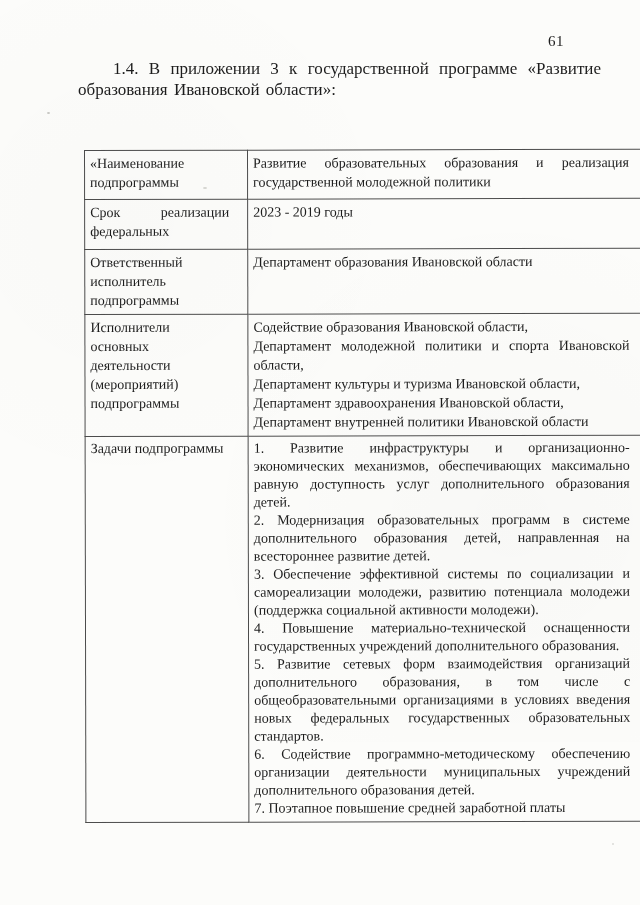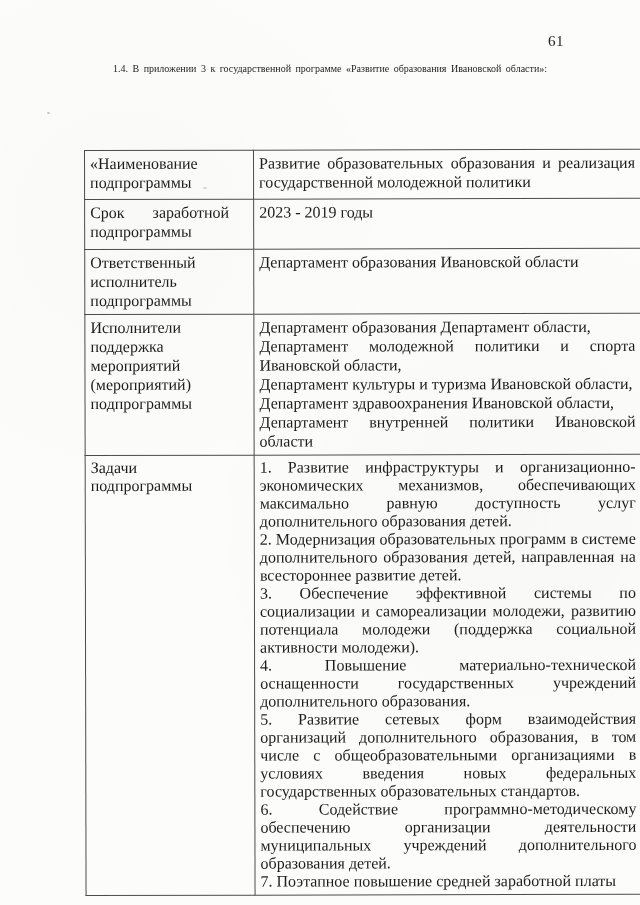--- a/index.html
+++ b/index.html
@@ -32,42 +32,42 @@
     letter-spacing: 0.5px;
   }
   .body-text {
     position: absolute;
     top: 58px;
     left: 78px;
     width: 523px;
   }
   .para {
     margin: 0;
-    font-size: 10px;
+    font-size: 17px;
     line-height: 21px;
     text-align: justify;
     text-indent: 35px;
     word-spacing: 2px;
   }
   .doc-table {
     position: absolute;
     top: 150px;
     left: 84px;
     width: 515px;
     border-collapse: collapse;
     table-layout: fixed;
     transform: rotate(-0.12deg);
     transform-origin: top left;
   }
   .doc-table td {
     border: 1px solid #4c4c4c;
     vertical-align: top;
-    font-size: 16px;
+    font-size: 14px;
     line-height: 19px;
-    padding: 3px 24px 4px 5px;
+    padding: 3px 18px 4px 5px;
   }
   td.label-cell {
     width: 139px;
     text-align: justify;
   }
   td.value-cell {
     width: 376px;
     text-align: justify;
   }
   tr.row-name     { height: 49px; }
@@ -100,33 +100,33 @@
   </div>
 
   <table class="doc-table">
     <tbody>
       <tr class="row-name">
         <td class="label-cell">«Наименование подпрограммы</td>
         <td class="value-cell">Развитие образовательных образования и реализация государственной молодежной политики</td>
       </tr>
 
       <tr class="row-term">
-        <td class="label-cell">Срок заработной подпрограммы</td>
+        <td class="label-cell">Срок реализации федеральных</td>
         <td class="value-cell">2023 - 2019 годы</td>
       </tr>
 
       <tr class="row-resp">
         <td class="label-cell">Ответственный исполнитель подпрограммы</td>
         <td class="value-cell">Департамент образования Ивановской области</td>
       </tr>
 
       <tr class="row-exec">
-        <td class="label-cell">Исполнители поддержка мероприятий (мероприятий) подпрограммы</td>
+        <td class="label-cell">Исполнители основных деятельности (мероприятий) подпрограммы</td>
         <td class="value-cell">
-          <div class="value-line">Департамент образования Департамент области,</div>
+          <div class="value-line">Содействие образования Ивановской области,</div>
           <div class="value-line">Департамент молодежной политики и спорта Ивановской области,</div>
           <div class="value-line">Департамент культуры и туризма Ивановской области,</div>
           <div class="value-line">Департамент здравоохранения Ивановской области,</div>
           <div class="value-line">Департамент внутренней политики Ивановской области</div>
         </td>
       </tr>
 
       <tr class="row-tasks">
         <td class="label-cell">Задачи подпрограммы</td>
         <td class="value-cell">

